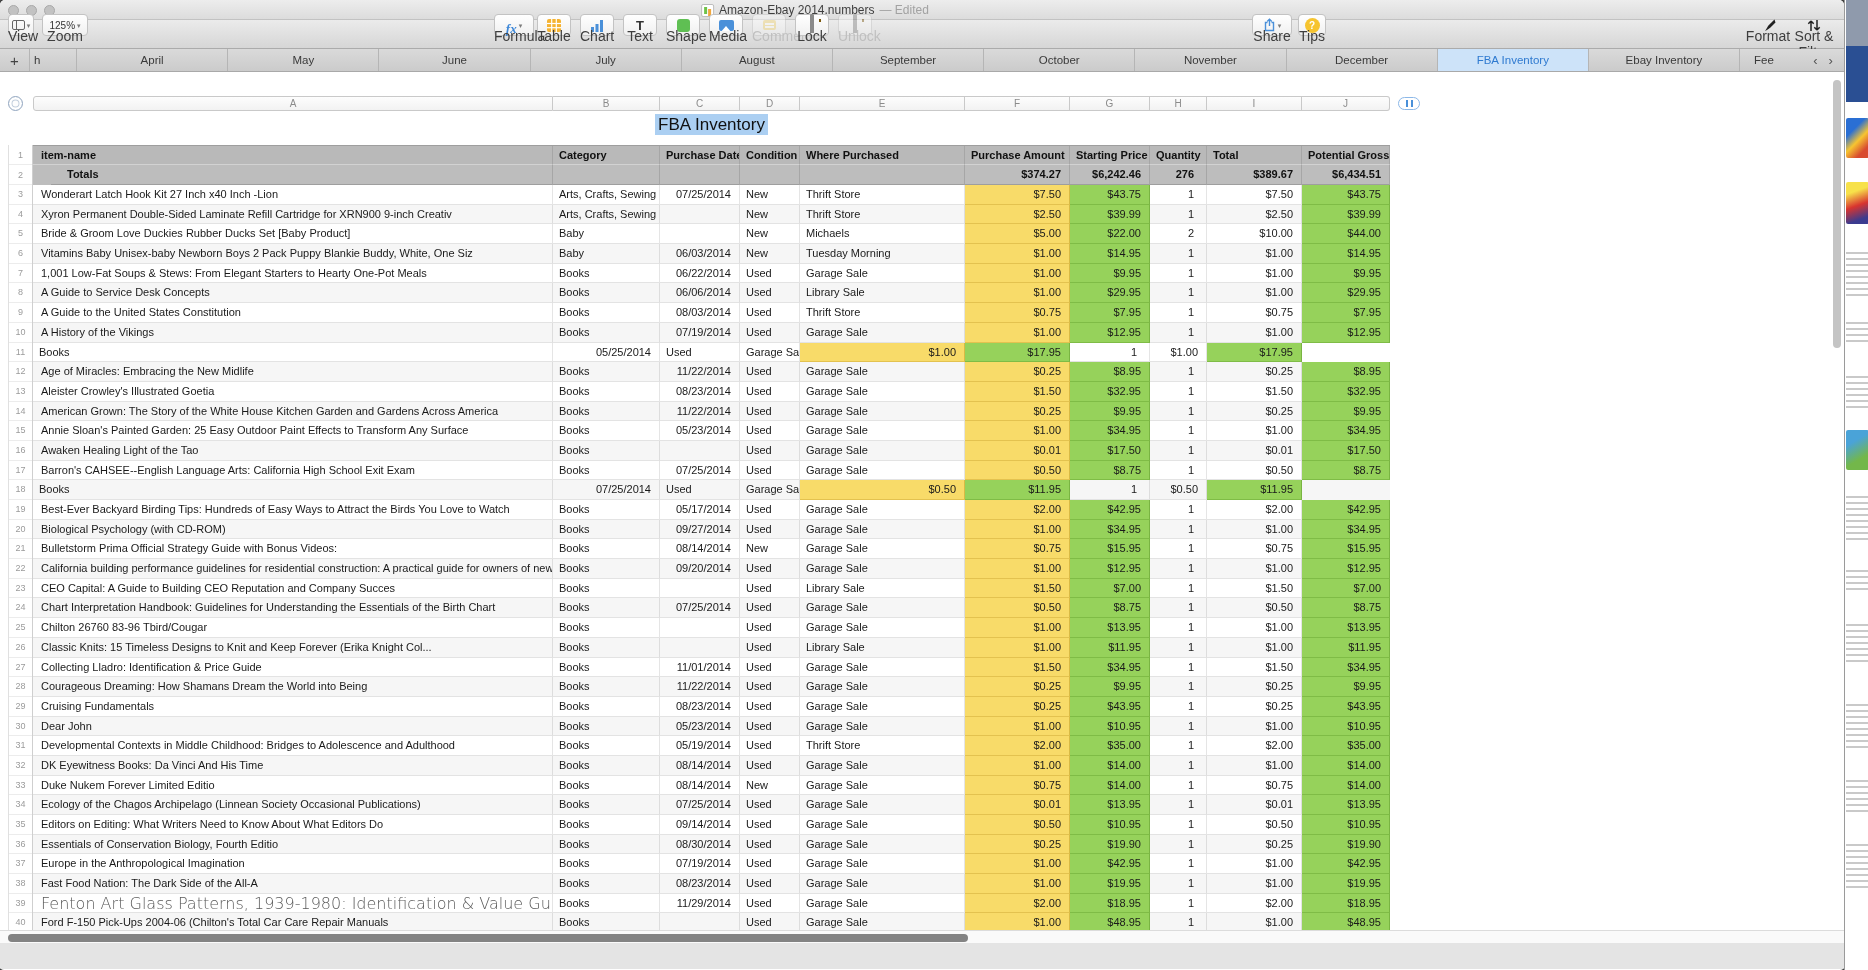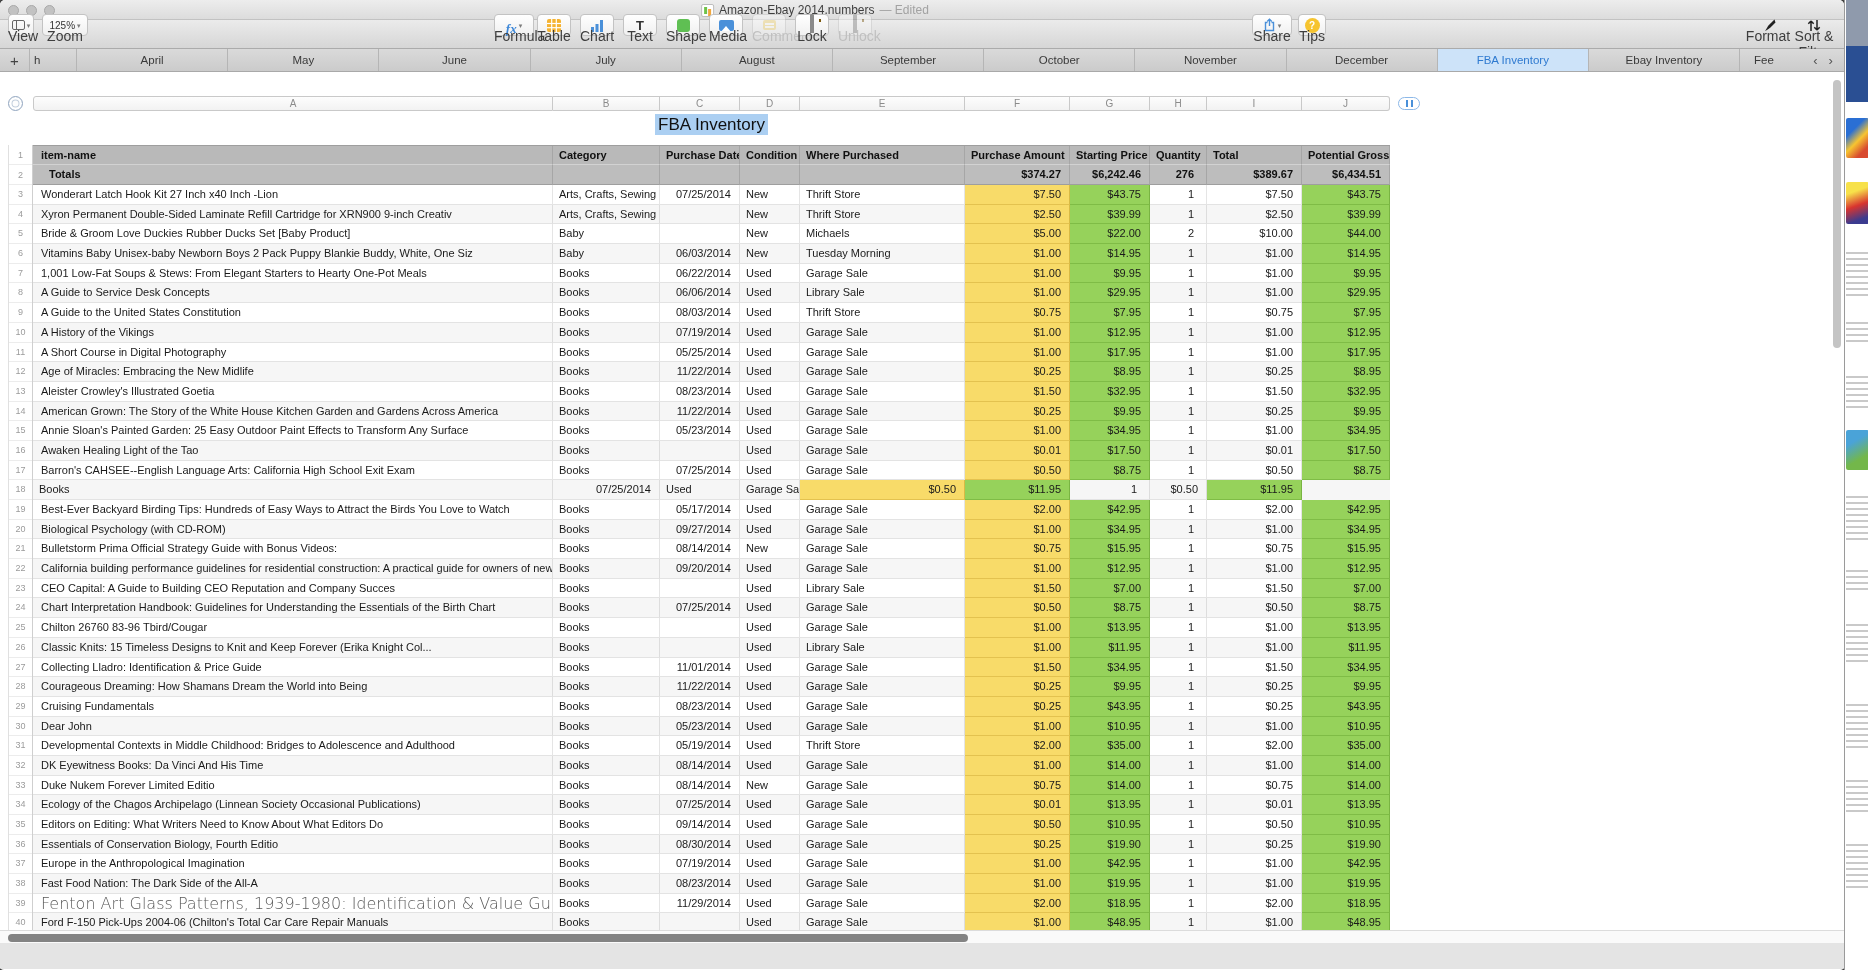--- a/index.html
+++ b/index.html
@@ -94,21 +94,21 @@
 
   .sheet { position:absolute; left:33px; top:73px; width:1357px; }
   .grow { display:grid; grid-template-columns:520px 107px 80px 60px 165px 105px 80px 57px 95px 88px; }
   .thead { height:20px; background:#b9b9b9; border-top:1px solid #9e9e9e; }
   .thead .hc { font-size:11px; font-weight:bold; color:#111; line-height:19px; padding-left:6px;
     border-right:1px solid #a6a6a6; border-bottom:1px solid #d2d2d2; overflow:hidden; white-space:nowrap; }
   .thead .hc:first-child { padding-left:8px; }
   .totalsrow { height:20px; background:#bdbdbd; }
   .totalsrow .tc { font-size:11px; font-weight:bold; color:#111; line-height:19px;
     border-right:1px solid #a6a6a6; border-bottom:1px solid #9e9e9e; overflow:hidden; white-space:nowrap; }
-  .tc.lab { padding-left:16px; }
+  .tc.lab { padding-left:16px;margin-left:18px; }
   .num { text-align:right; padding-right:8px; }
   .qty { padding-right:12px; }
 
   .trow { height:19.7px; background:#fff; }
   .trow.band { background:#f6f6f6; }
   .td { font-size:11px; color:#1a1a1a; line-height:19px; border-right:1px solid rgba(0,0,0,.10);
     border-bottom:1px solid #e3e3e3; overflow:hidden; white-space:nowrap; padding-left:6px; }
   .td.c-name { padding-left:8px; }
   .td.yellow { background:#f8db69; border-bottom:1px solid #e3c24f; border-right:1px solid #d8ba45; }
   .td.green { background:#96d25b; border-bottom:1px solid #7fbc46; border-right:1px solid #79b442; }
@@ -497,21 +497,20 @@
     <div class="td num">07/19/2014</div>
     <div class="td">Used</div>
     <div class="td">Garage Sale</div>
     <div class="td num yellow">$1.00</div>
     <div class="td num green">$12.95</div>
     <div class="td num qty">1</div>
     <div class="td num">$1.00</div>
     <div class="td num green">$12.95</div>
   </div>
             <div class="grow trow">
-    <div class="td c-name">A Short Course in Digital Photography</div>
     <div class="td">Books</div>
     <div class="td num">05/25/2014</div>
     <div class="td">Used</div>
     <div class="td">Garage Sale</div>
     <div class="td num yellow">$1.00</div>
     <div class="td num green">$17.95</div>
     <div class="td num qty">1</div>
     <div class="td num">$1.00</div>
     <div class="td num green">$17.95</div>
   </div>

